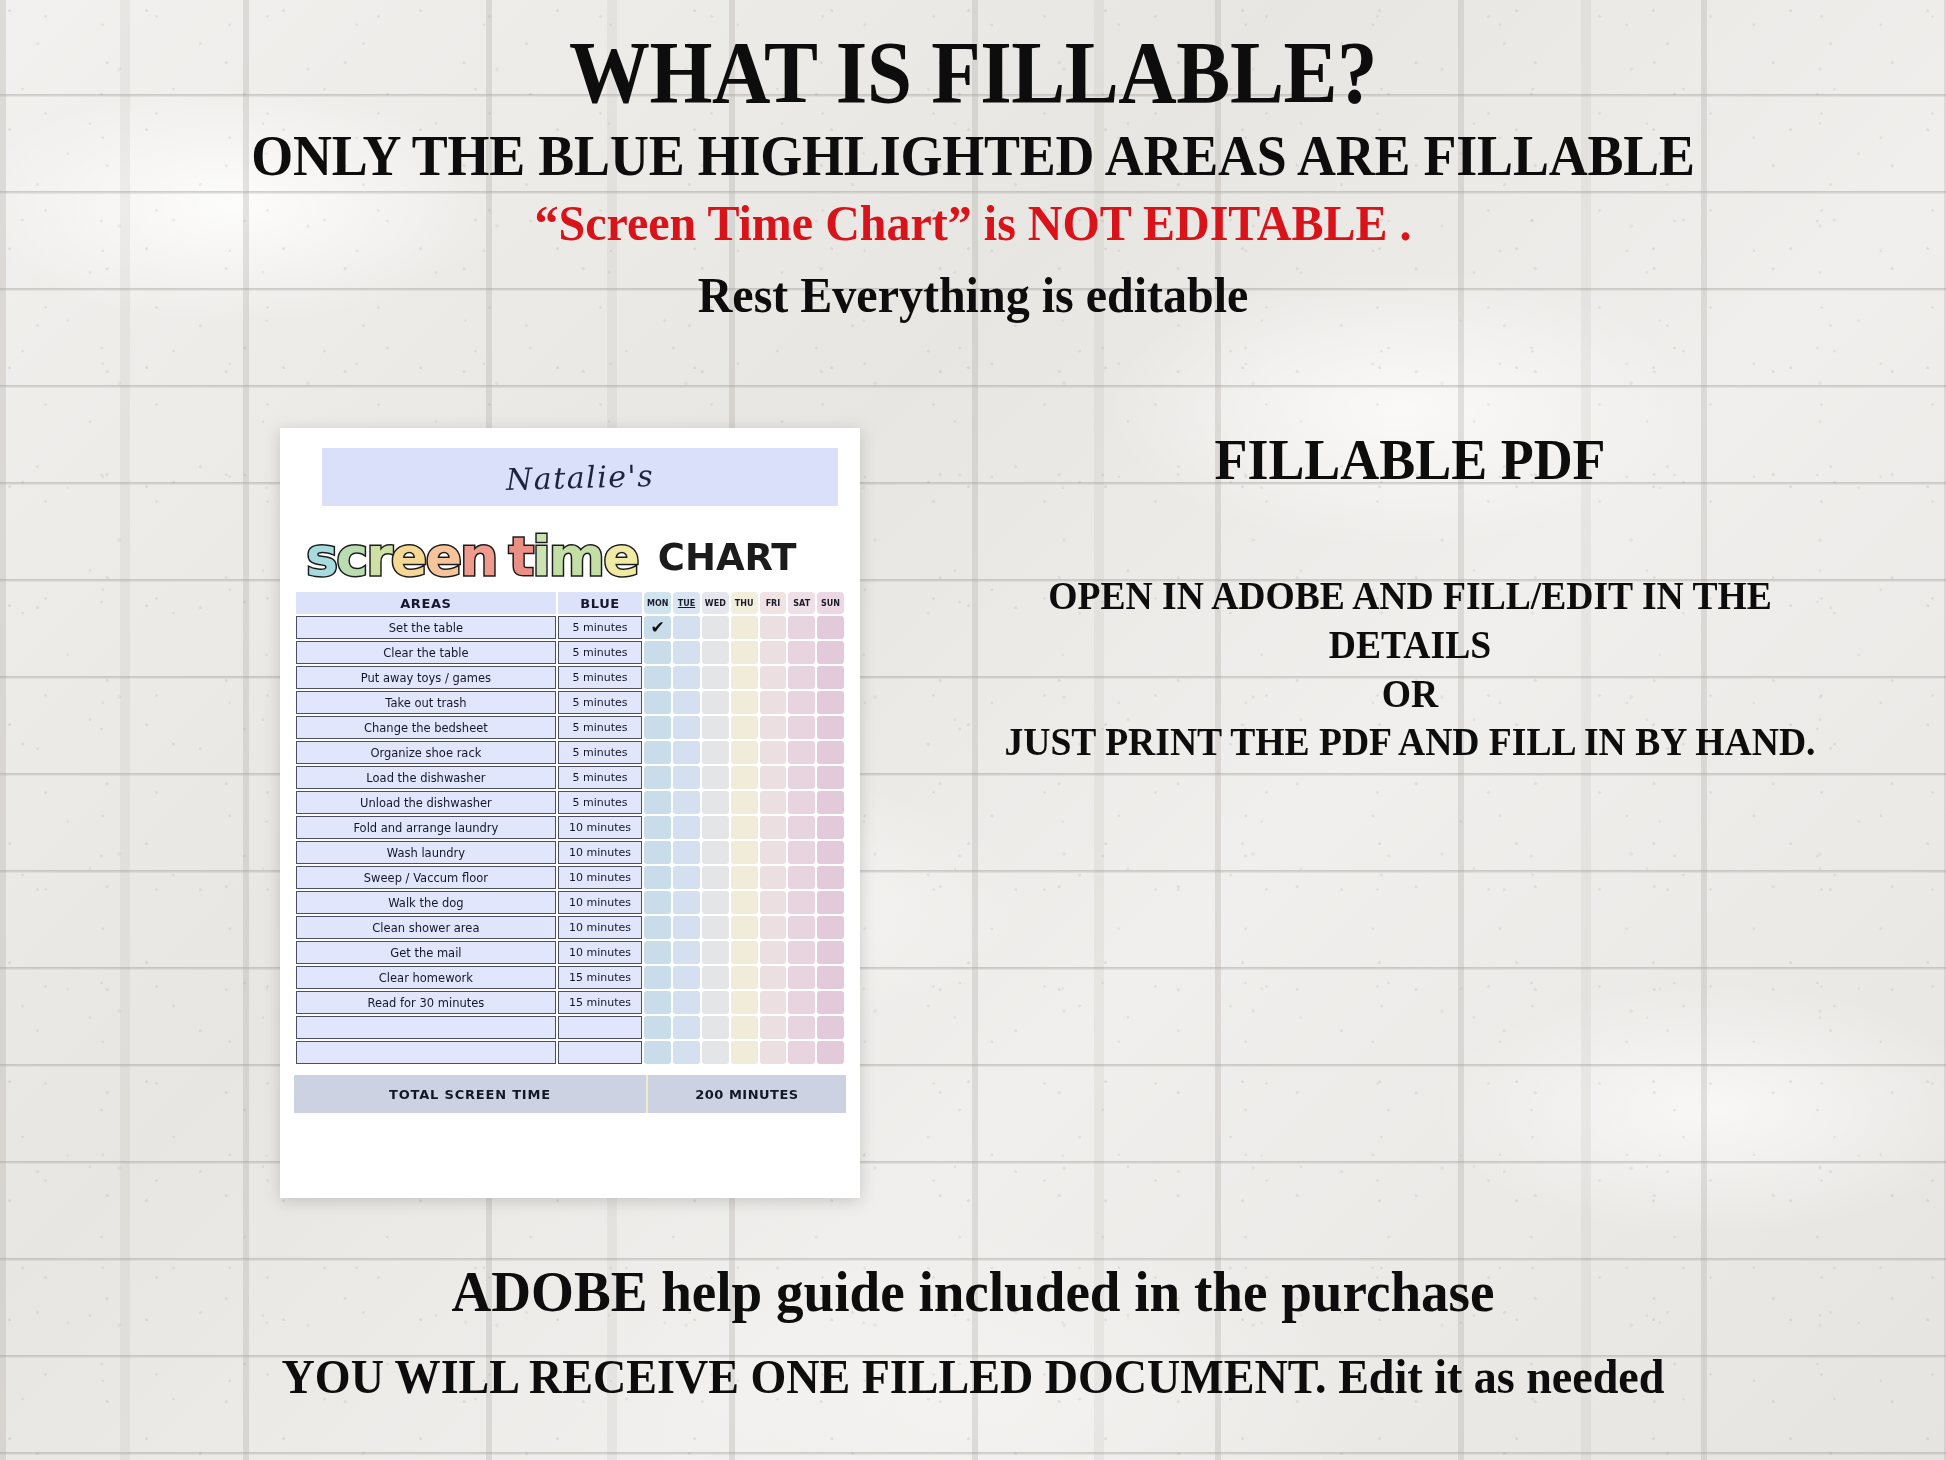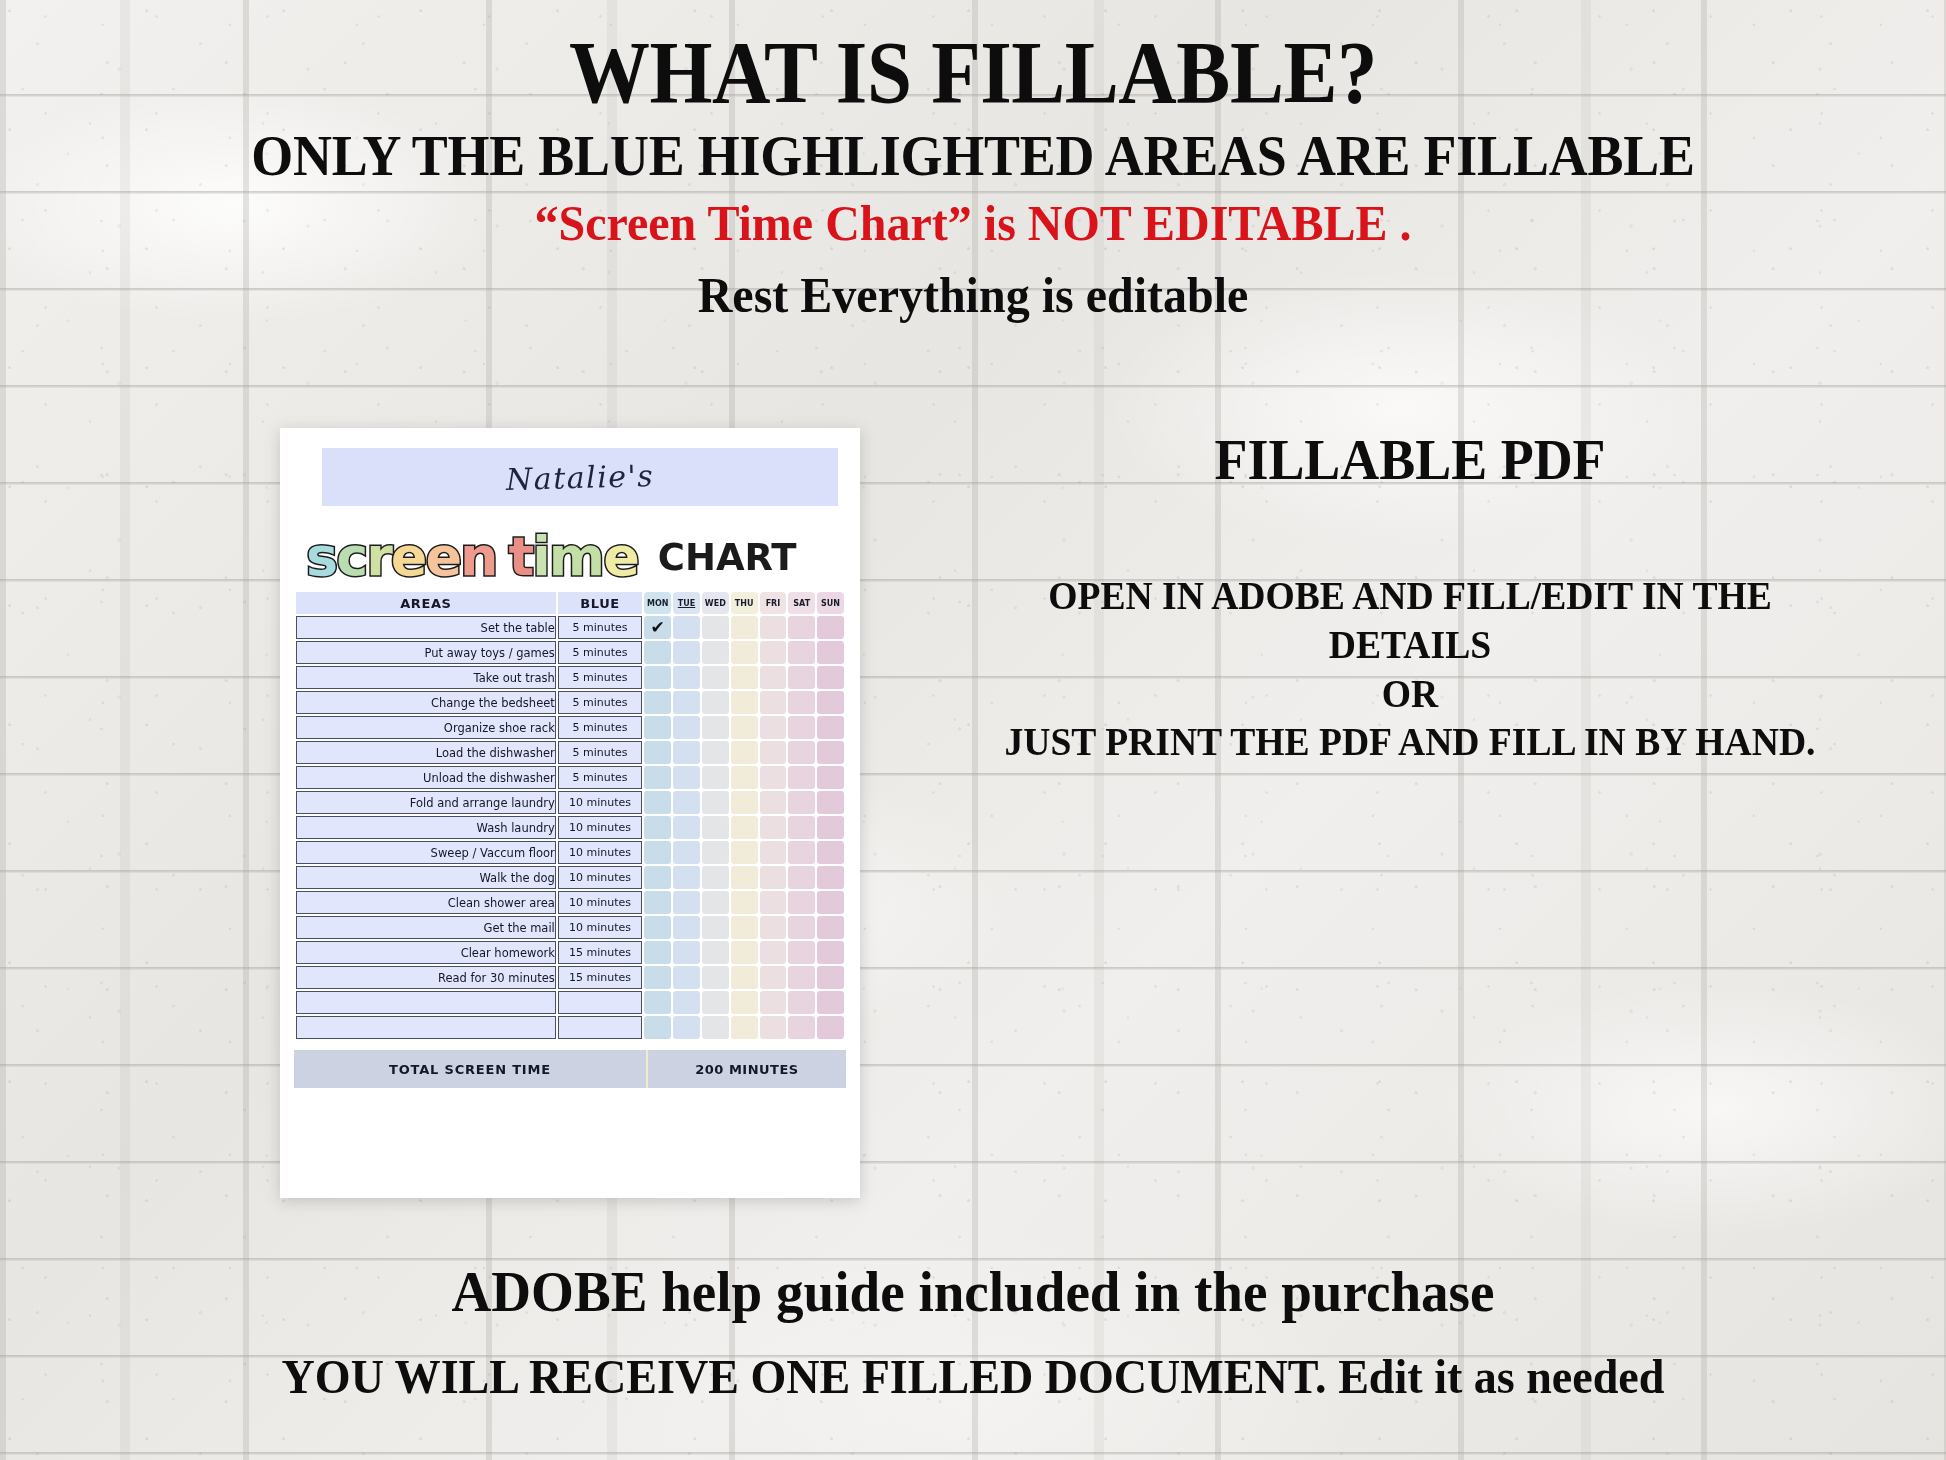--- a/index.html
+++ b/index.html
@@ -260,21 +260,21 @@
 
   .cell-task, .cell-time {
     background: #e2e6fc;
     border: 1.6px solid #4b4f63;
     height: 23px;
     vertical-align: middle;
     font-family: "DejaVu Sans", sans-serif;
     font-size: 11.5px;
     color: #14172a;
   }
-  .cell-task { padding-left: 6px; text-align: right; }
+  .cell-task { padding-left: 6px; text-align: center; }
   .cell-time { text-align: center; font-size: 11px; }
 
   .cell-day {
     height: 23px;
     border-radius: 3px;
   }
   .check {
     font-size: 17px;
     color: #111;
     text-align: center;
@@ -396,20 +396,31 @@
             <div class="check">✔</div>
           </td>
           <td class="cell-day" style="background: rgb(212, 224, 239);"></td>
           <td class="cell-day" style="background: rgb(228, 229, 231);"></td>
           <td class="cell-day" style="background: rgb(240, 236, 217);"></td>
           <td class="cell-day" style="background: rgb(236, 223, 226);"></td>
           <td class="cell-day" style="background: rgb(232, 212, 223);"></td>
           <td class="cell-day" style="background: rgb(227, 202, 219);"></td>
         </tr>
         <tr>
+          <td class="cell-task">Clear the table</td>
+          <td class="cell-time">5 minutes</td>
+          <td class="cell-day" style="background: rgb(201, 220, 234);"></td>
+          <td class="cell-day" style="background: rgb(212, 224, 239);"></td>
+          <td class="cell-day" style="background: rgb(228, 229, 231);"></td>
+          <td class="cell-day" style="background: rgb(240, 236, 217);"></td>
+          <td class="cell-day" style="background: rgb(236, 223, 226);"></td>
+          <td class="cell-day" style="background: rgb(232, 212, 223);"></td>
+          <td class="cell-day" style="background: rgb(227, 202, 219);"></td>
+        </tr>
+        <tr>
           <td class="cell-task">Put away toys / games</td>
           <td class="cell-time">5 minutes</td>
           <td class="cell-day" style="background: rgb(201, 220, 234);"></td>
           <td class="cell-day" style="background: rgb(212, 224, 239);"></td>
           <td class="cell-day" style="background: rgb(228, 229, 231);"></td>
           <td class="cell-day" style="background: rgb(240, 236, 217);"></td>
           <td class="cell-day" style="background: rgb(236, 223, 226);"></td>
           <td class="cell-day" style="background: rgb(232, 212, 223);"></td>
           <td class="cell-day" style="background: rgb(227, 202, 219);"></td>
         </tr>

